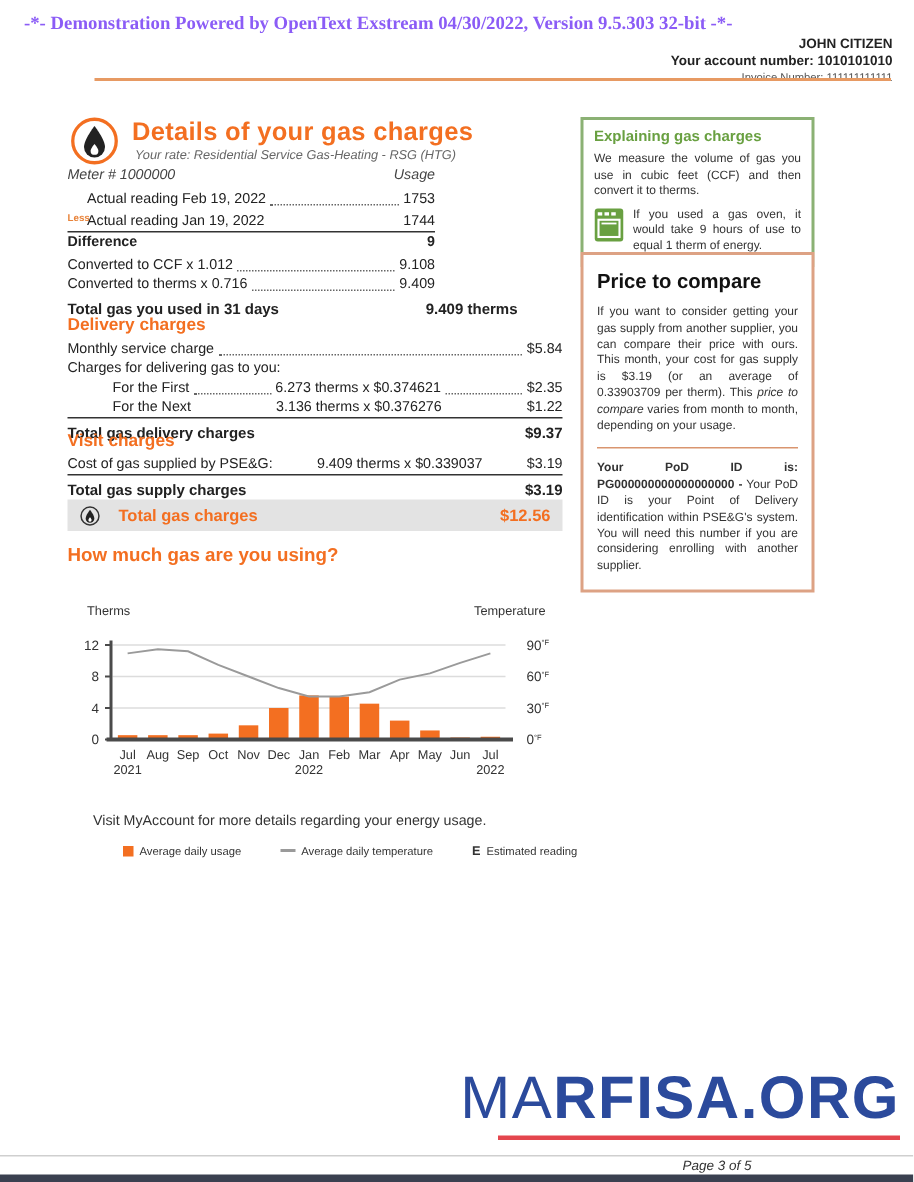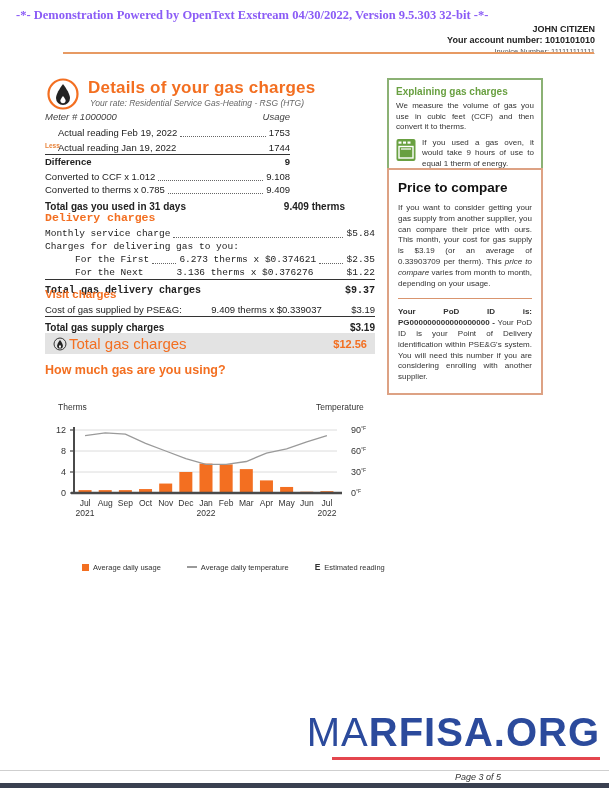--- a/index.html
+++ b/index.html
@@ -26,21 +26,21 @@
   .b{font-weight:bold;}
   .i{font-style:italic;}
   .indent2{padding-left:30px;}
   .less-tag{color:#e8833a;font-size:6.5px;font-weight:bold;width:13px;flex:0 0 13px;padding-bottom:2px;}
   .subhead{color:#f36f21;font-weight:bold;font-size:11.5px;}
   .total-row{font-size:10px;font-weight:bold;padding-top:4px;gap:23px;}
   .meter-tbl{width:245px;}
   .val{white-space:nowrap;}
 
   .band{left:45px;top:333px;width:330px;height:21px;background:#e3e3e3;display:flex;align-items:center;padding:0 8px;box-sizing:border-box;}
-  .band-label{color:#f36f21;font-weight:normal;font-size:15px;margin-left:2px;}
+  .band-label{color:#f36f21;font-weight:bold;font-size:11px;margin-left:12px;}
   .band-val{margin-left:auto;color:#f36f21;font-weight:bold;font-size:11px;}
 
   .usage-head{left:45px;top:363px;color:#f36f21;font-weight:bold;font-size:12.5px;}
   .axis-cap{font-size:8.5px;color:#333;}
   .legend{left:82px;top:523px;display:flex;gap:26px;font-size:7.5px;color:#333;align-items:center;}
   .lg-item{display:flex;align-items:center;gap:4px;margin-top:39px;}
   .lg-bar{width:7px;height:7px;background:#f36f21;display:inline-block;}
   .lg-line{width:10px;height:2px;background:#9a9a9a;display:inline-block;}
   .lg-e{font-weight:bold;font-size:8.5px;}
   .visit-note{left:62px;top:542px;font-size:9.5px;color:#333;}
@@ -114,32 +114,32 @@
     </div>
   </div>
 
   <div class="abs col-l" style="top:170px;">
     <div class="row meter-tbl">
       <span>Converted to CCF x 1.012</span>
       <span class="leader"></span>
       <span class="val">9.108</span>
     </div>
     <div class="row meter-tbl">
-      <span>Converted to therms x 0.785</span>
+      <span>Converted to therms x 0.716</span>
       <span class="leader"></span>
       <span class="val">9.409</span>
     </div>
     <div class="row total-row" style="width:300px;">
       <span>Total gas you used in 31 days</span>
       <span class="sp"></span>
       <span class="val">9.409 therms</span>
     </div>
   </div>
 
-  <div class="abs col-l" style="top:211px;font-family:Liberation Mono, monospace;">
+  <div class="abs col-l" style="top:211px;">
     <div class="subhead">Delivery charges</div>
     <div class="row" style="margin-top:3px;">
       <span>Monthly service charge</span>
       <span class="leader"></span>
       <span class="val">$5.84</span>
     </div>
     <div class="row">
       <span>Charges for delivering gas to you:</span>
     </div>
     <div class="row indent2">
@@ -251,20 +251,21 @@
     </span>
     <span class="lg-item">
       <span class="lg-line"></span>
       <span>Average daily temperature</span>
     </span>
     <span class="lg-item">
       <span class="lg-e">E</span>
       <span>Estimated reading</span>
     </span>
   </div>
+  <div class="abs visit-note">Visit MyAccount for more details regarding your energy usage.</div>
 
   <div class="abs box green-box">
     <div class="gb-title">Explaining gas charges</div>
     <div class="gb-body">We measure the volume of gas you use in cubic feet (CCF) and then convert it to therms.</div>
     <div class="gb-oven">
       <span style="flex:0 0 20px;">
         <svg width="20" height="24" viewBox="0 0 20 24">
           <rect x="0.5" y="1" width="19" height="22" rx="2" fill="#69a041"></rect>
           <rect x="2.5" y="3.5" width="3" height="2.2" fill="#fff"></rect>
           <rect x="7" y="3.5" width="3" height="2.2" fill="#fff"></rect>

